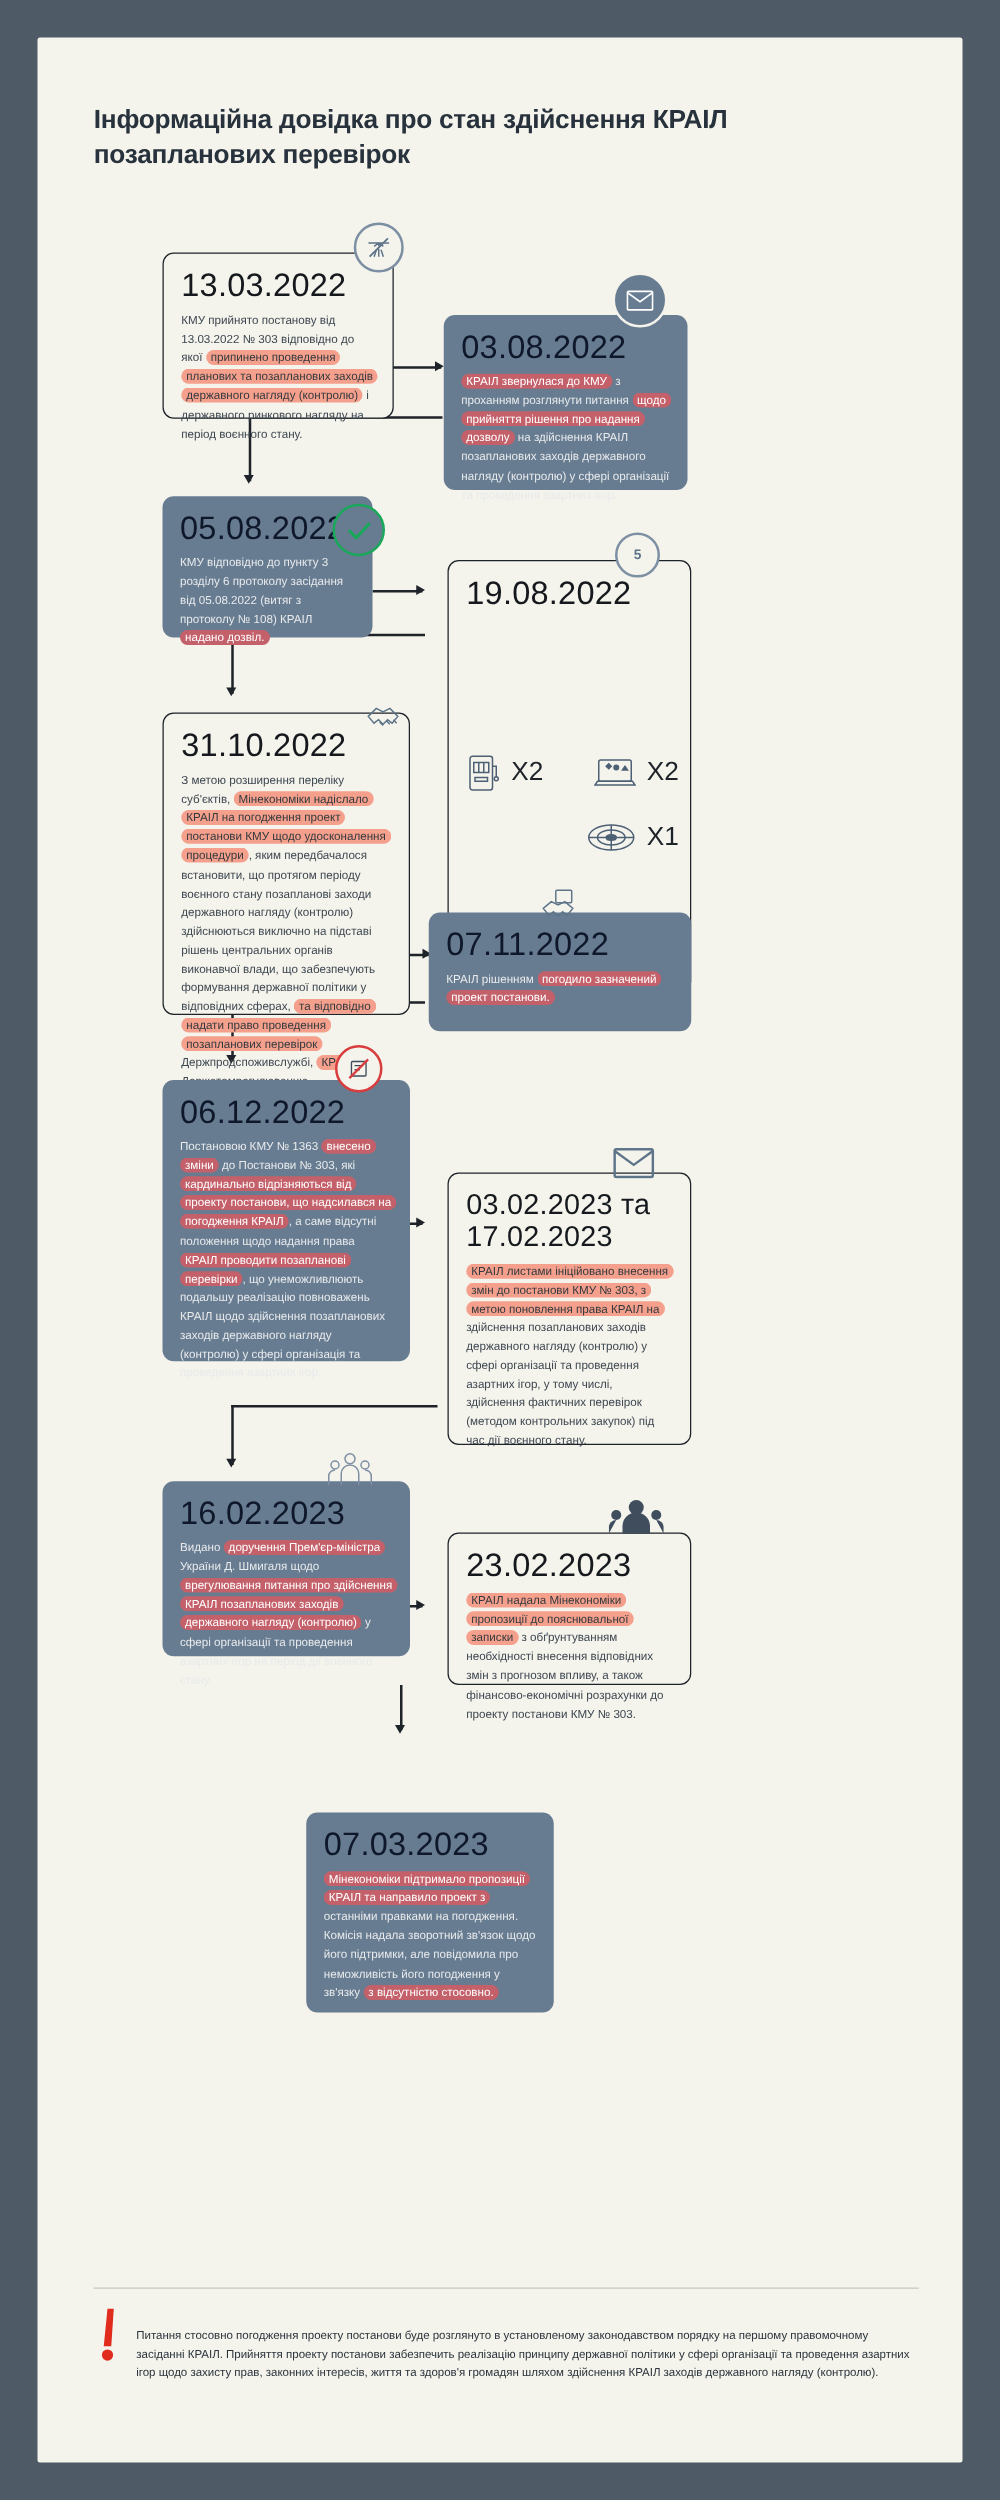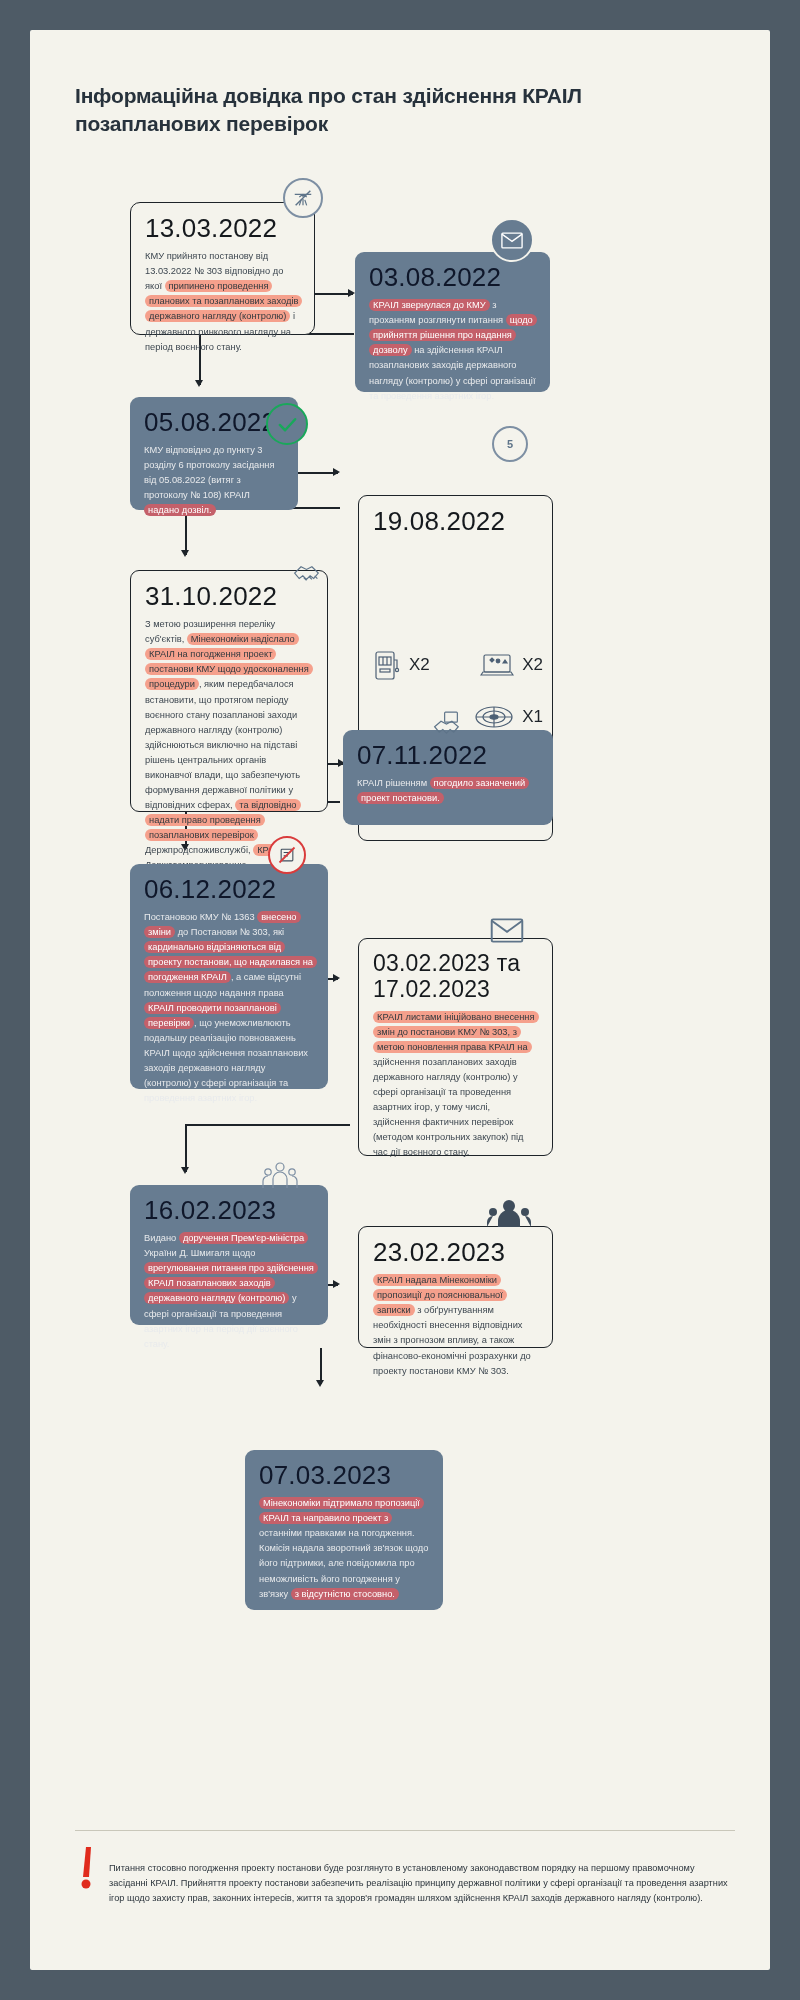--- a/index.html
+++ b/index.html
@@ -63,21 +63,21 @@
     display:flex;align-items:center;justify-content:center;
   }
   .badge.ring{border:2px solid #7d8fa3;background:#f4f3ec;}
   .badge.fill{background:#677c91;border:2.5px solid #f4f3ec;}
   .badge.check{background:#677c91;border:2.5px solid #19a85a;}
   .badge.plain{background:transparent;}
 
   
   .counts{position:absolute;}
   .crow{display:flex;align-items:center;gap:8px;margin-bottom:6px;}
-  .cx{font-size:17px;color:#1d2329;}
+  .cx{font-size:21px;color:#1d2329;}
 
   
   .foot{
     position:absolute;left:45px;top:1800px;width:660px;
     border-top:1.4px solid #c9c7ba;padding-top:30px;
   }
   .foot .txt{
     margin-left:34px;font-size:9.2px;line-height:1.62;color:#2c353d;
   }
   .excl{position:absolute;left:0;top:14px;width:22px;text-align:center;}
@@ -116,21 +116,21 @@
   <div class="ln lnv" style="left:155px;top:1094px;height:48px;"></div>
   <div class="ln lnh" style="left:155px;top:1094px;width:165px;"></div>
   <div class="arw d" style="left:151px;top:1137px;"></div>
 
   <div class="ln lnh" style="left:268px;top:1254px;width:40px;"></div>
   <div class="arw r" style="left:303px;top:1250px;"></div>
 
   <div class="ln lnv" style="left:290px;top:1318px;height:36px;"></div>
   <div class="arw d" style="left:286px;top:1350px;"></div>
 
-  <div class="card light" style="left:100px;top:172px;width:185px;height:133px;border-radius:10px;">
+  <div class="card light" style="left:100px;top:172px;width:185px;height:133px;">
     <div class="date">13.03.2022</div>
     <div class="body">
         <p><span>КМУ прийнято постанову від 13.03.2022 № 303 відповідно до якої </span><mark>припинено проведення планових та позапланових заходів державного нагляду (контролю)</mark><span> і державного ринкового нагляду на період воєнного стану.</span></p>
       </div>
   </div>
   <div class="badge ring" style="left:253px;top:148px;width:36px;height:36px;">
     <svg width="22" height="22" viewBox="0 0 24 24" fill="none" stroke="#5e7489" stroke-width="1.3">
       <path d="M3 8h18M12 8v3M8 11l4-3 4 3"></path>
         <path d="M10 14l-2 6M14 14l2 6M12 13v7"></path>
       <line x1="4" y1="20" x2="20" y2="4" stroke-width="1.6"></line>
@@ -155,21 +155,21 @@
     <div class="body">
         <p><span>КМУ відповідно до пункту 3 розділу 6 протоколу засідання від 05.08.2022 (витяг з протоколу № 108) КРАІЛ </span><mark>надано дозвіл.</mark></p>
       </div>
   </div>
   <div class="badge check" style="left:236px;top:373px;width:38px;height:38px;">
     <svg width="23" height="23" viewBox="0 0 24 24" fill="none" stroke="#19a85a" stroke-width="2.6" stroke-linecap="round" stroke-linejoin="round">
         <path d="M4 12.5l5.5 5.5L20 6.5"></path>
       </svg>
   </div>
 
-  <div class="card light" style="left:328px;top:418px;width:195px;height:346px;margin-top:47px;">
+  <div class="card light" style="left:328px;top:418px;width:195px;height:346px;">
     <div class="date">19.08.2022</div>
 
     <div class="counts" style="left:14px;top:138px;width:170px;">
       <div style="display:flex;justify-content:space-between;align-items:center;margin-top:14px;">
         <div class="crow">
           <svg width="28" height="34" viewBox="0 0 28 34" fill="none" stroke="#4d6075" stroke-width="1.2">
             <rect x="3" y="4" width="18" height="27" rx="2"></rect>
               <rect x="6" y="9" width="12" height="8"></rect>
             <line x1="10" y1="9" x2="10" y2="17"></line>
               <line x1="14" y1="9" x2="14" y2="17"></line>

